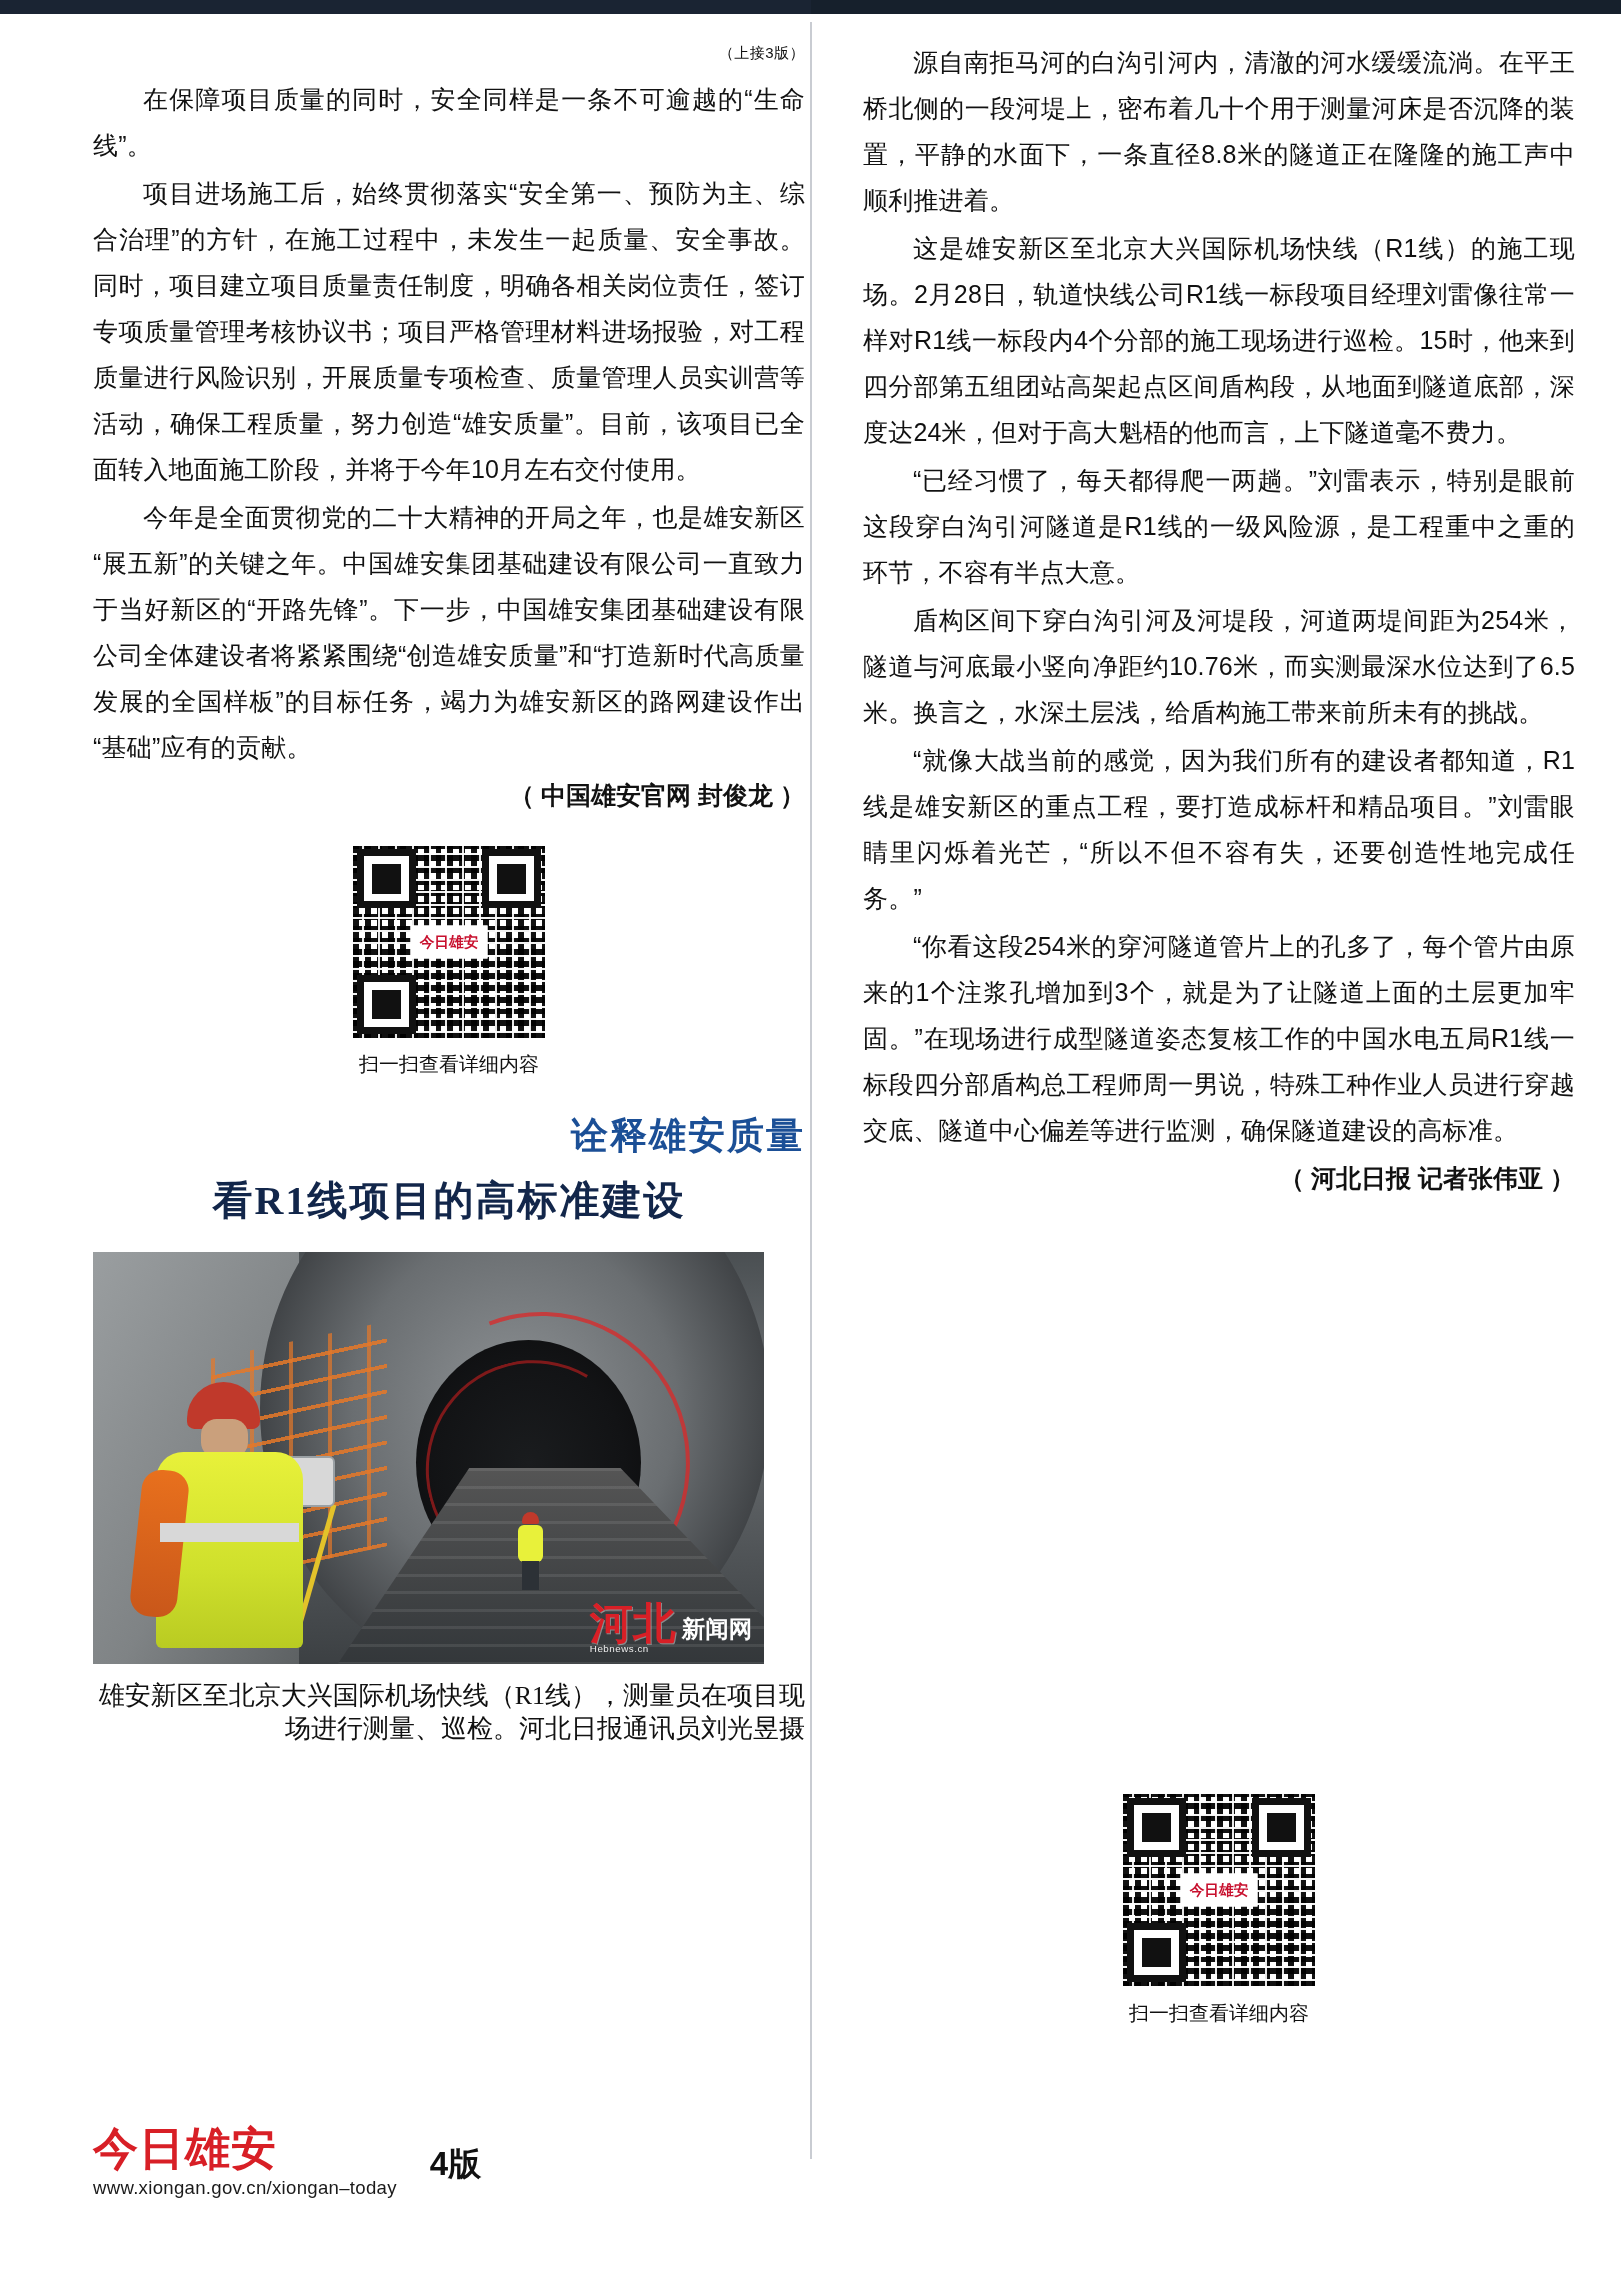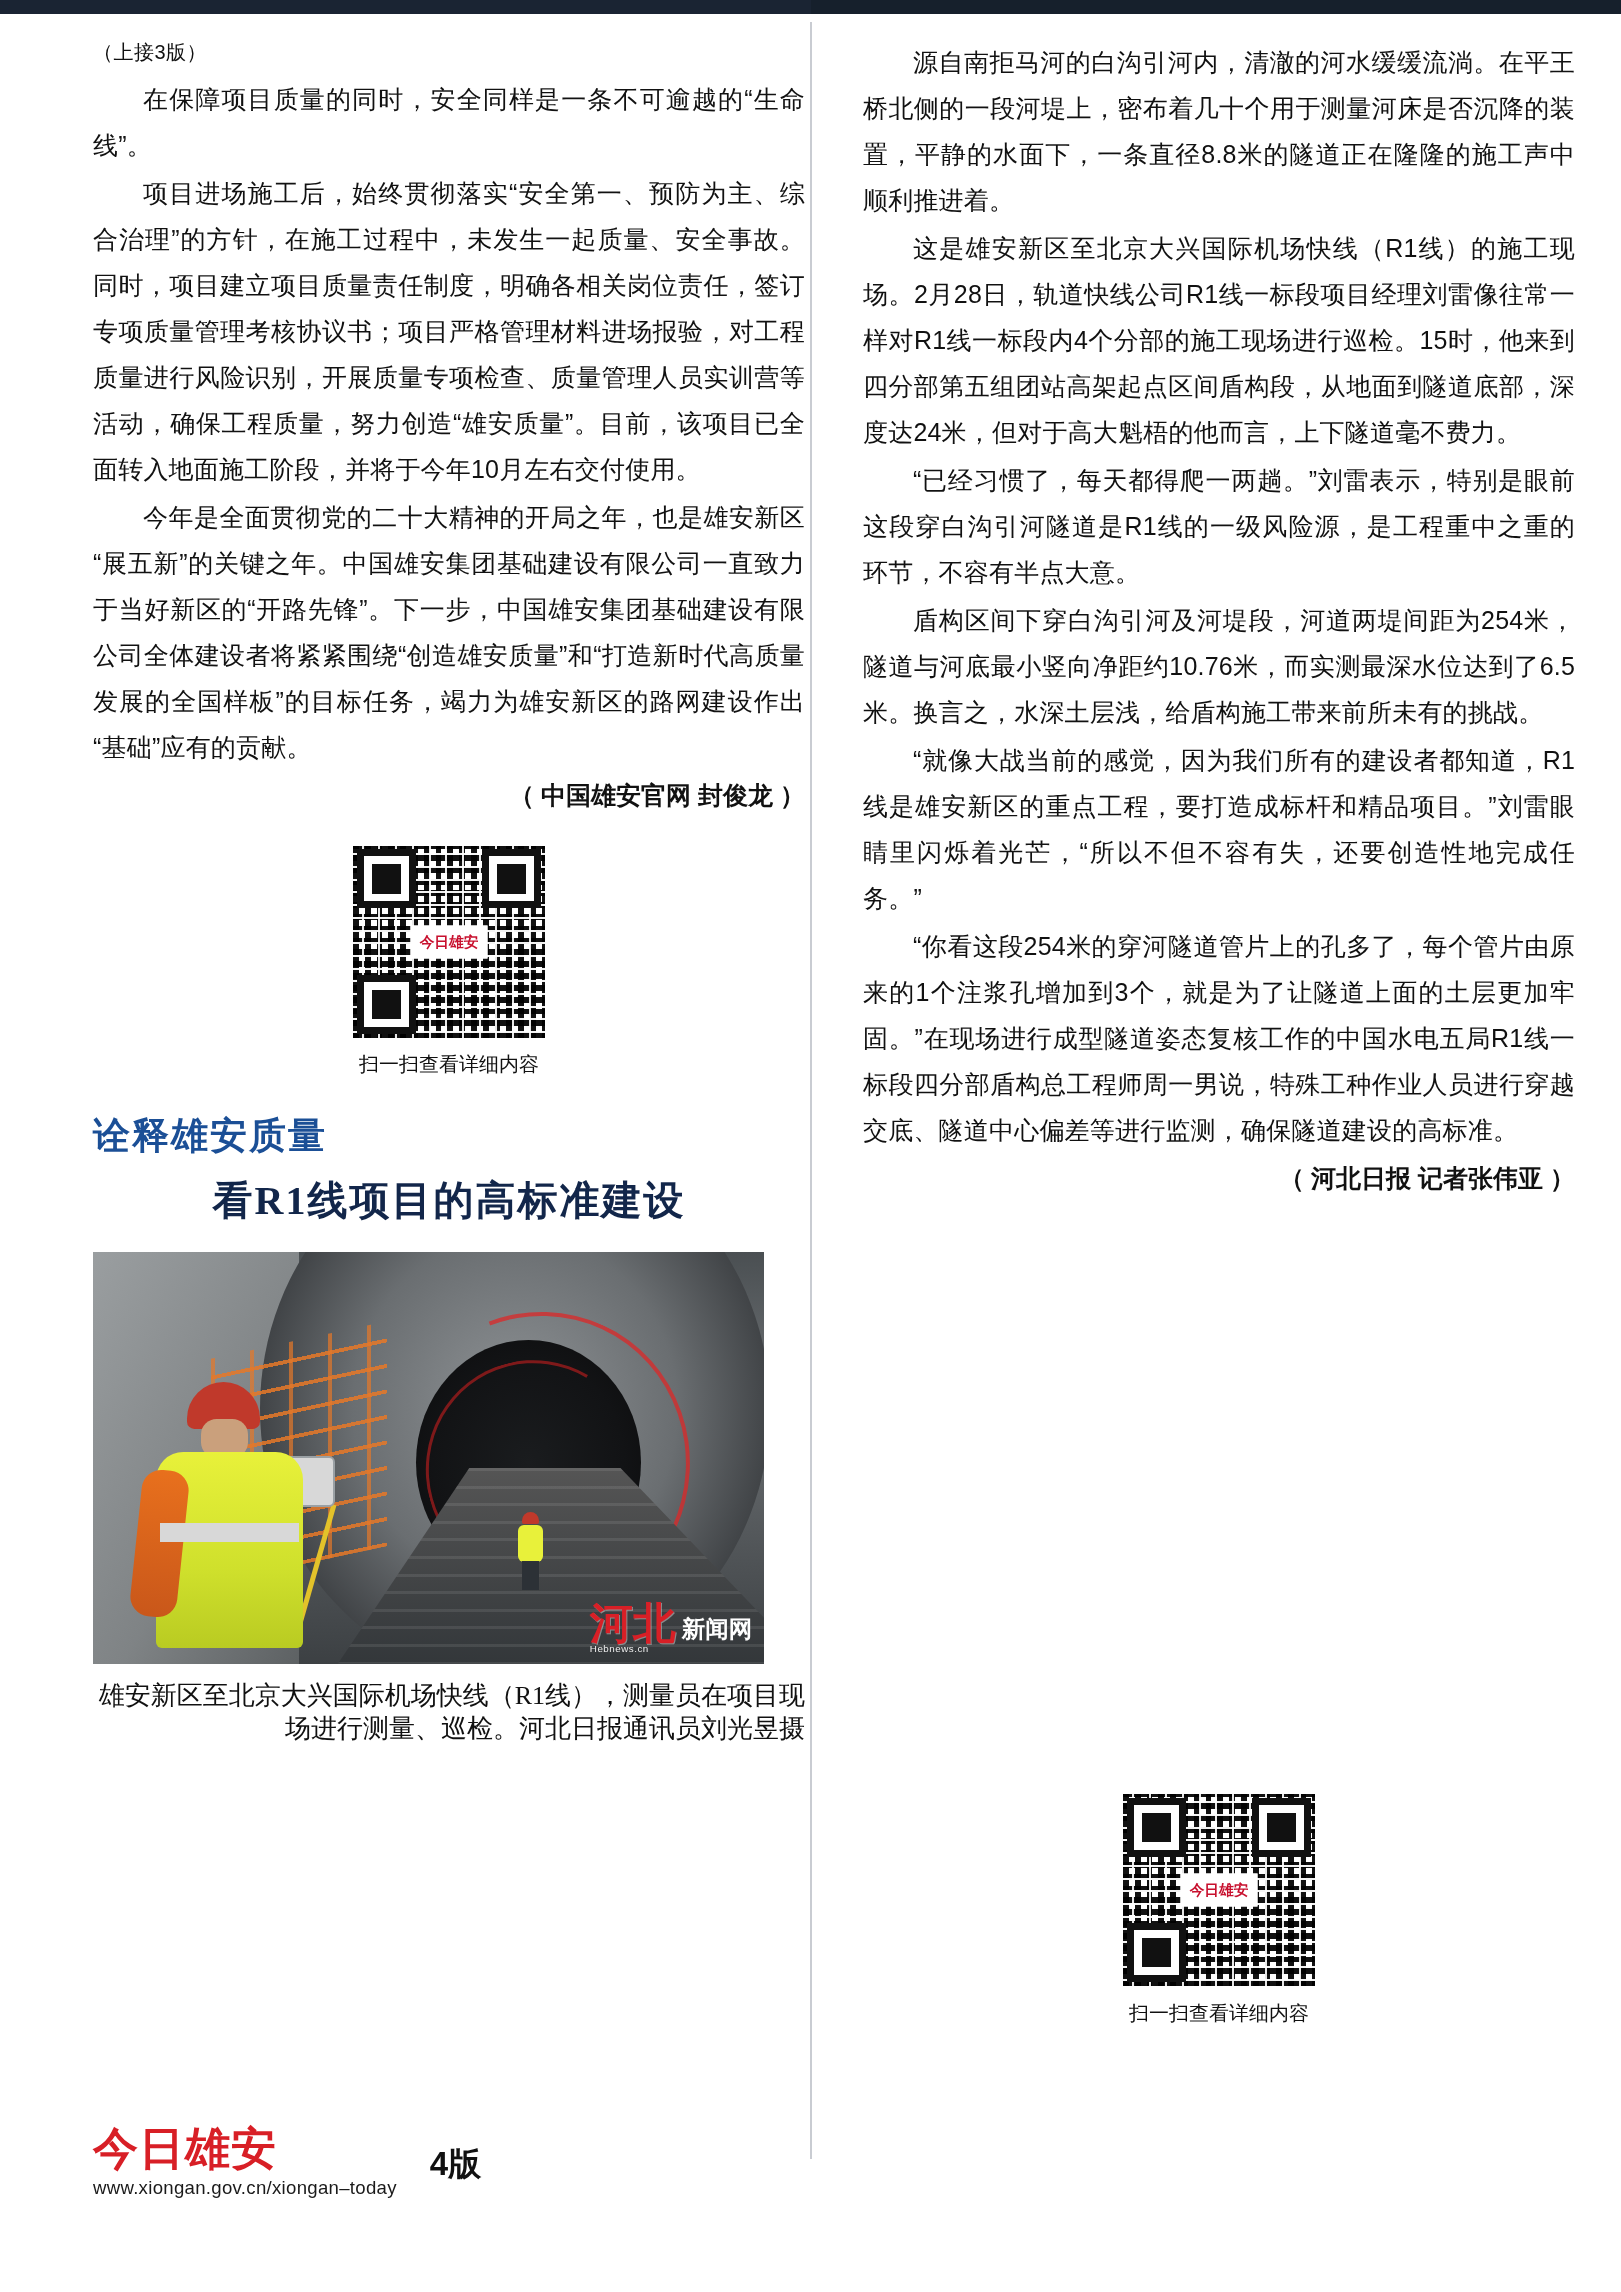--- a/index.html
+++ b/index.html
@@ -47,24 +47,25 @@
   }
   .col {
     position: absolute;
     top: 39px;
     width: 712px;
   }
   .col-left { left: 93px; }
   .col-right { left: 863px; }
 
   .cont-note {
-    font-size: 20px;
+    font-size: 15px;
     line-height: 27.4px;
     margin-bottom: 9.8px;
     letter-spacing: 0.5px;
+    text-align: right;
   }
   p.body {
     font-size: 25px;
     line-height: 46px;
     margin: 0 0 2px 0;
     text-indent: 2em;
     text-align: justify;
     text-justify: inter-ideograph;
     letter-spacing: 0.2px;
   }
@@ -130,21 +131,21 @@
     letter-spacing: 0px;
     border: 2px solid #fff;
   }
   .qr-caption {
     margin-top: 13.7px;
     font-size: 20px;
     color: #111;
   }
   
   .headline-sub {
-    text-align: left;
+    text-align: right;
     font-size: 37px;
     color: #1b4f96;
     font-family: Liberation Serif, serif;
     font-weight: bold;
     margin-top: 33px;
     letter-spacing: 2px;
   }
   .headline-main {
     text-align: center;
     font-size: 40px;

